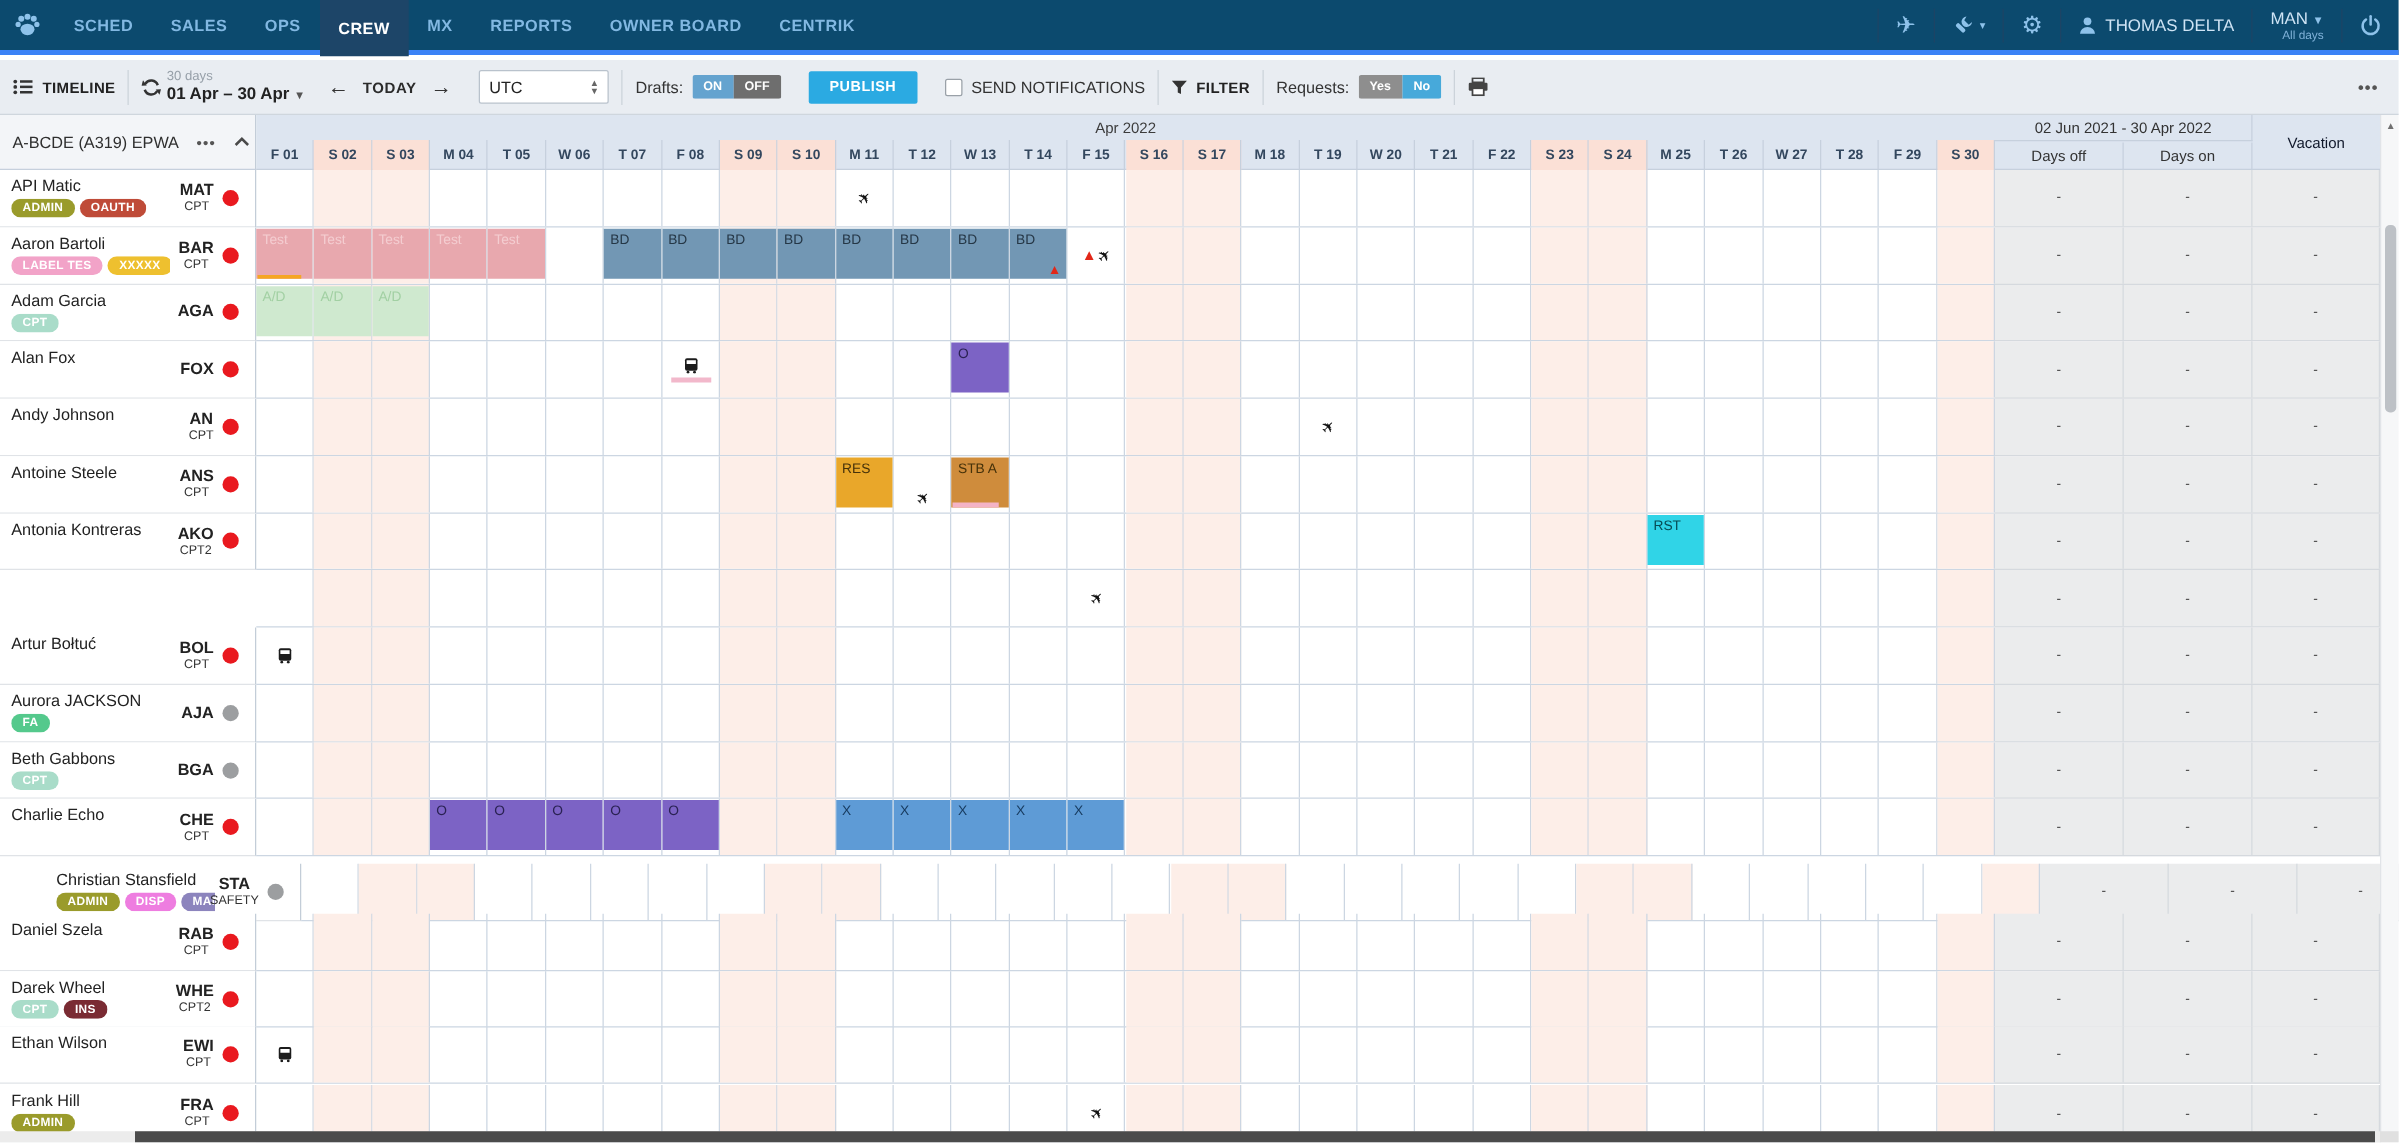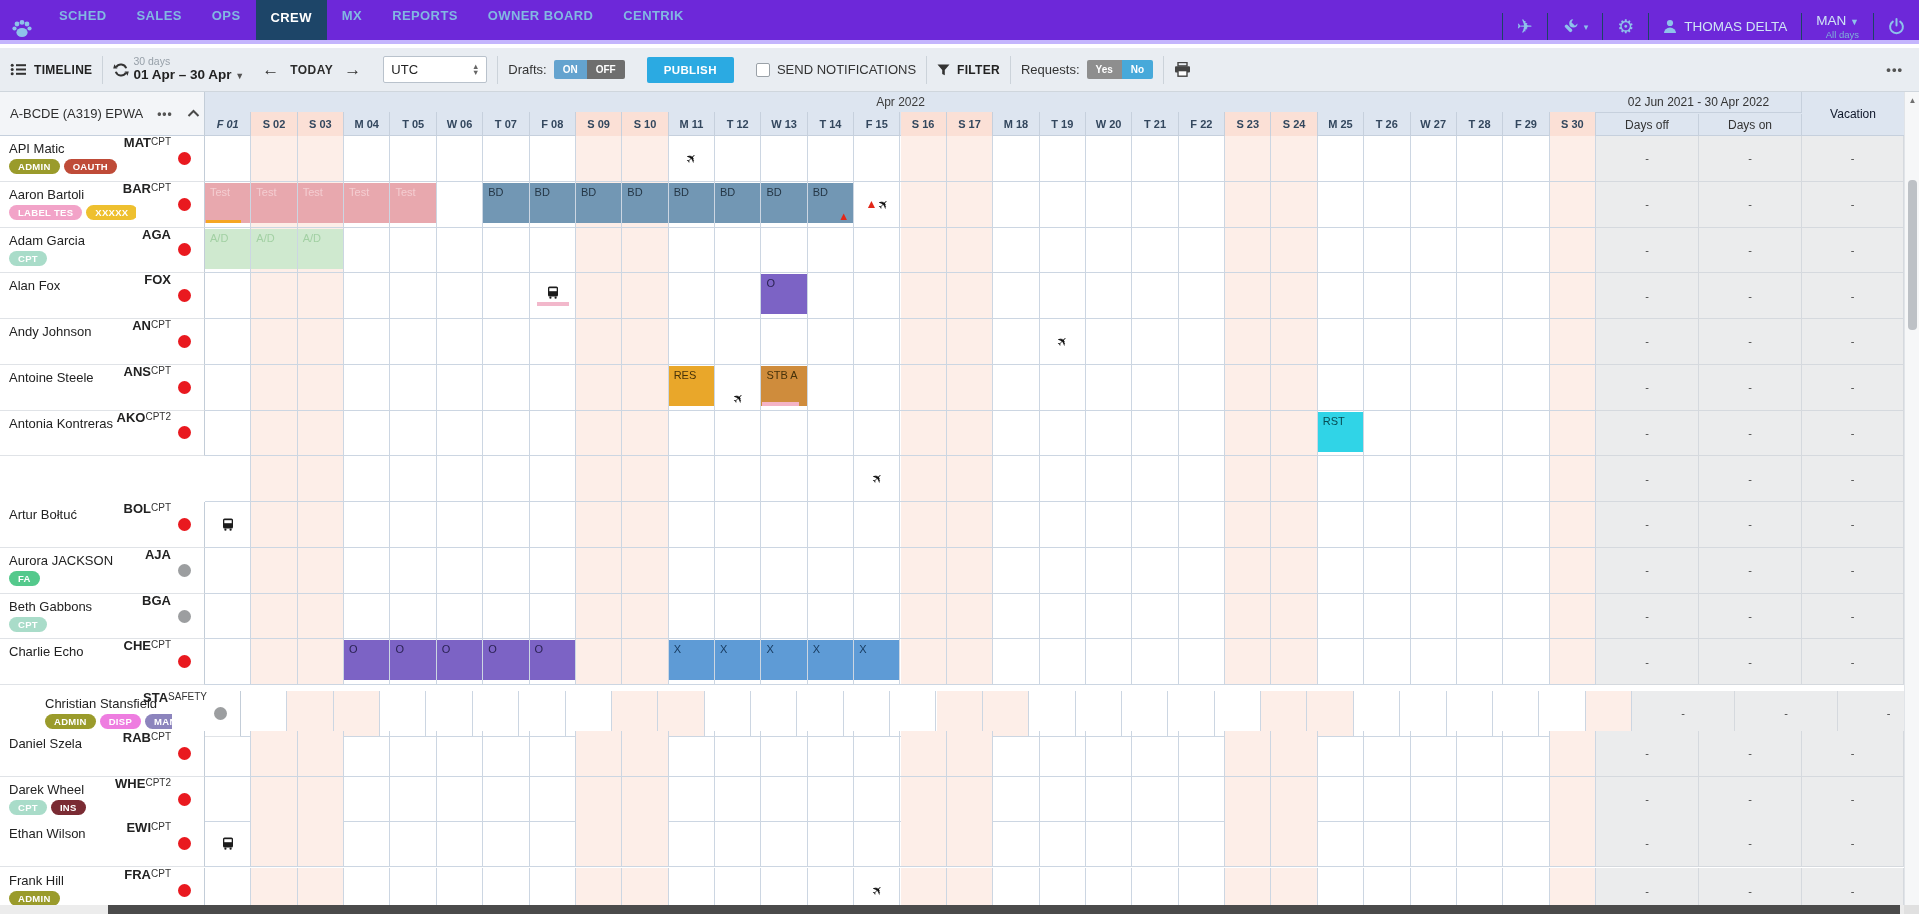--- a/index.html
+++ b/index.html
@@ -1,22 +1,22 @@
 <!DOCTYPE html>
 <html><head>
 <meta charset="utf-8">
 <style>
   * { margin:0; padding:0; box-sizing:border-box; }
   html,body { width:1919px; height:914px; overflow:hidden; background:#fff;
     font-family:"Liberation Sans", sans-serif; }
   .app { position:relative; width:1919px; height:914px; }
 
   
-  .nav { position:absolute; left:0; top:0; width:100%; height:44px; background:#6d28d9;
-    border-bottom:4px solid #c4b5fd; display:flex; align-items:flex-end; z-index:30; }
+  .nav { position:absolute; left:0; top:0; width:100%; height:44px; background:#0c4a6e;
+    border-bottom:4px solid #3b82f6; display:flex; align-items:center; z-index:30; }
   .nav-logo { width:44px; display:flex; align-items:center; justify-content:center; cursor:pointer; }
   .nav-tabs { display:flex; align-items:stretch; }
   .nav-tab { display:flex; align-items:center; padding:0 15px; color:#82b8e2; font-size:13px;
     font-weight:700; letter-spacing:.4px; cursor:pointer; }
   .nav-tab.active { background:#1d4568; color:#fff; border-top:4px solid #9dc93b;
     height:50px; position:relative; z-index:40; }
   .nav-right { margin-left:auto; display:flex; align-items:stretch; }
   .nav-ic { display:flex; align-items:center; justify-content:center; padding:0 14px;
     border-left:1px solid #1c4465; color:#8ec2ea; cursor:pointer; }
   .nav-ic .pl { font-size:19px; color:#8ec2ea; }
@@ -89,22 +89,22 @@
   
   #rows { position:absolute; left:0; top:44px; width:1919px; height:778px; overflow:hidden; }
   .row { position:absolute; left:0; width:1919px; height:45.76px; }
   .r-side { position:absolute; left:0; top:0; width:205px; height:100%; background:#fff;
     border-right:1px solid #c3cdd8; border-bottom:1px solid #e0e3e7; cursor:pointer; }
   .r-name { position:absolute; left:9px; top:5px; font-size:13px; color:#222; white-space:nowrap; }
   .r-badges { position:absolute; left:9px; top:23px; display:flex; gap:4px; max-width:127px;
     overflow:hidden; flex-wrap:nowrap; }
   .badge { font-size:9.5px; font-weight:700; letter-spacing:.3px; color:#fff; padding:2px 9px;
     border-radius:8px; white-space:nowrap; flex:none; }
-  .r-code { position:absolute; right:33px; top:0; bottom:0; display:flex; 
-    justify-content:center; align-items:flex-start; line-height:1.15; }
+  .r-code { position:absolute; right:33px; top:0; bottom:0; display:flex; flex-direction:column;
+    justify-content:center; align-items:center; line-height:1.15; }
   .r-code .c1 { font-size:13px; font-weight:700; color:#222; }
   .r-code .c2 { font-size:10px; color:#333; }
   .r-dot { position:absolute; right:13px; top:50%; margin-top:-6.5px; width:13px; height:13px; border-radius:50%; }
 
   .r-grid { position:absolute; left:205px; top:0; width:1391px; height:100%;
     border-bottom:1px solid #ccd6e2; }
   .gc { position:absolute; top:0; height:100%; border-right:1px solid #ccd6e2; cursor:pointer; }
   .gc.we { background:#fdeee8; }
   .blk { position:absolute; top:1px; height:40px; font-size:11px; padding:3px 0 0 5px; cursor:pointer; }
   .blk .mtri { position:absolute; right:4px; bottom:1px; font-size:11px; color:#e22718; line-height:1; }
@@ -282,21 +282,21 @@
       <span class="chev">
         <svg width="13" height="9" viewBox="0 0 13 9">
             <polyline points="1.5,7 6.5,2 11.5,7" fill="none" stroke="#4a4a4a" stroke-width="2"></polyline>
           </svg>
       </span>
     </div>
     <div class="month-row">
       <span>Apr 2022</span>
     </div>
     <div class="day-row" id="dayRow">
-        <div class="dh" style="left: 0px; width: 46.3667px; font-style: italic;">F 01</div>
+        <div class="dh" style="left: 0px; width: 46.3667px;">F 01</div>
         <div class="dh we" style="left: 46.3667px; width: 46.3667px;">S 02</div>
         <div class="dh we" style="left: 92.7333px; width: 46.3667px;">S 03</div>
         <div class="dh" style="left: 139.1px; width: 46.3667px;">M 04</div>
         <div class="dh" style="left: 185.467px; width: 46.3667px;">T 05</div>
         <div class="dh" style="left: 231.833px; width: 46.3667px;">W 06</div>
         <div class="dh" style="left: 278.2px; width: 46.3667px;">T 07</div>
         <div class="dh" style="left: 324.567px; width: 46.3667px;">F 08</div>
         <div class="dh we" style="left: 370.933px; width: 46.3667px;">S 09</div>
         <div class="dh we" style="left: 417.3px; width: 46.3667px;">S 10</div>
         <div class="dh" style="left: 463.667px; width: 46.3667px;">M 11</div>

